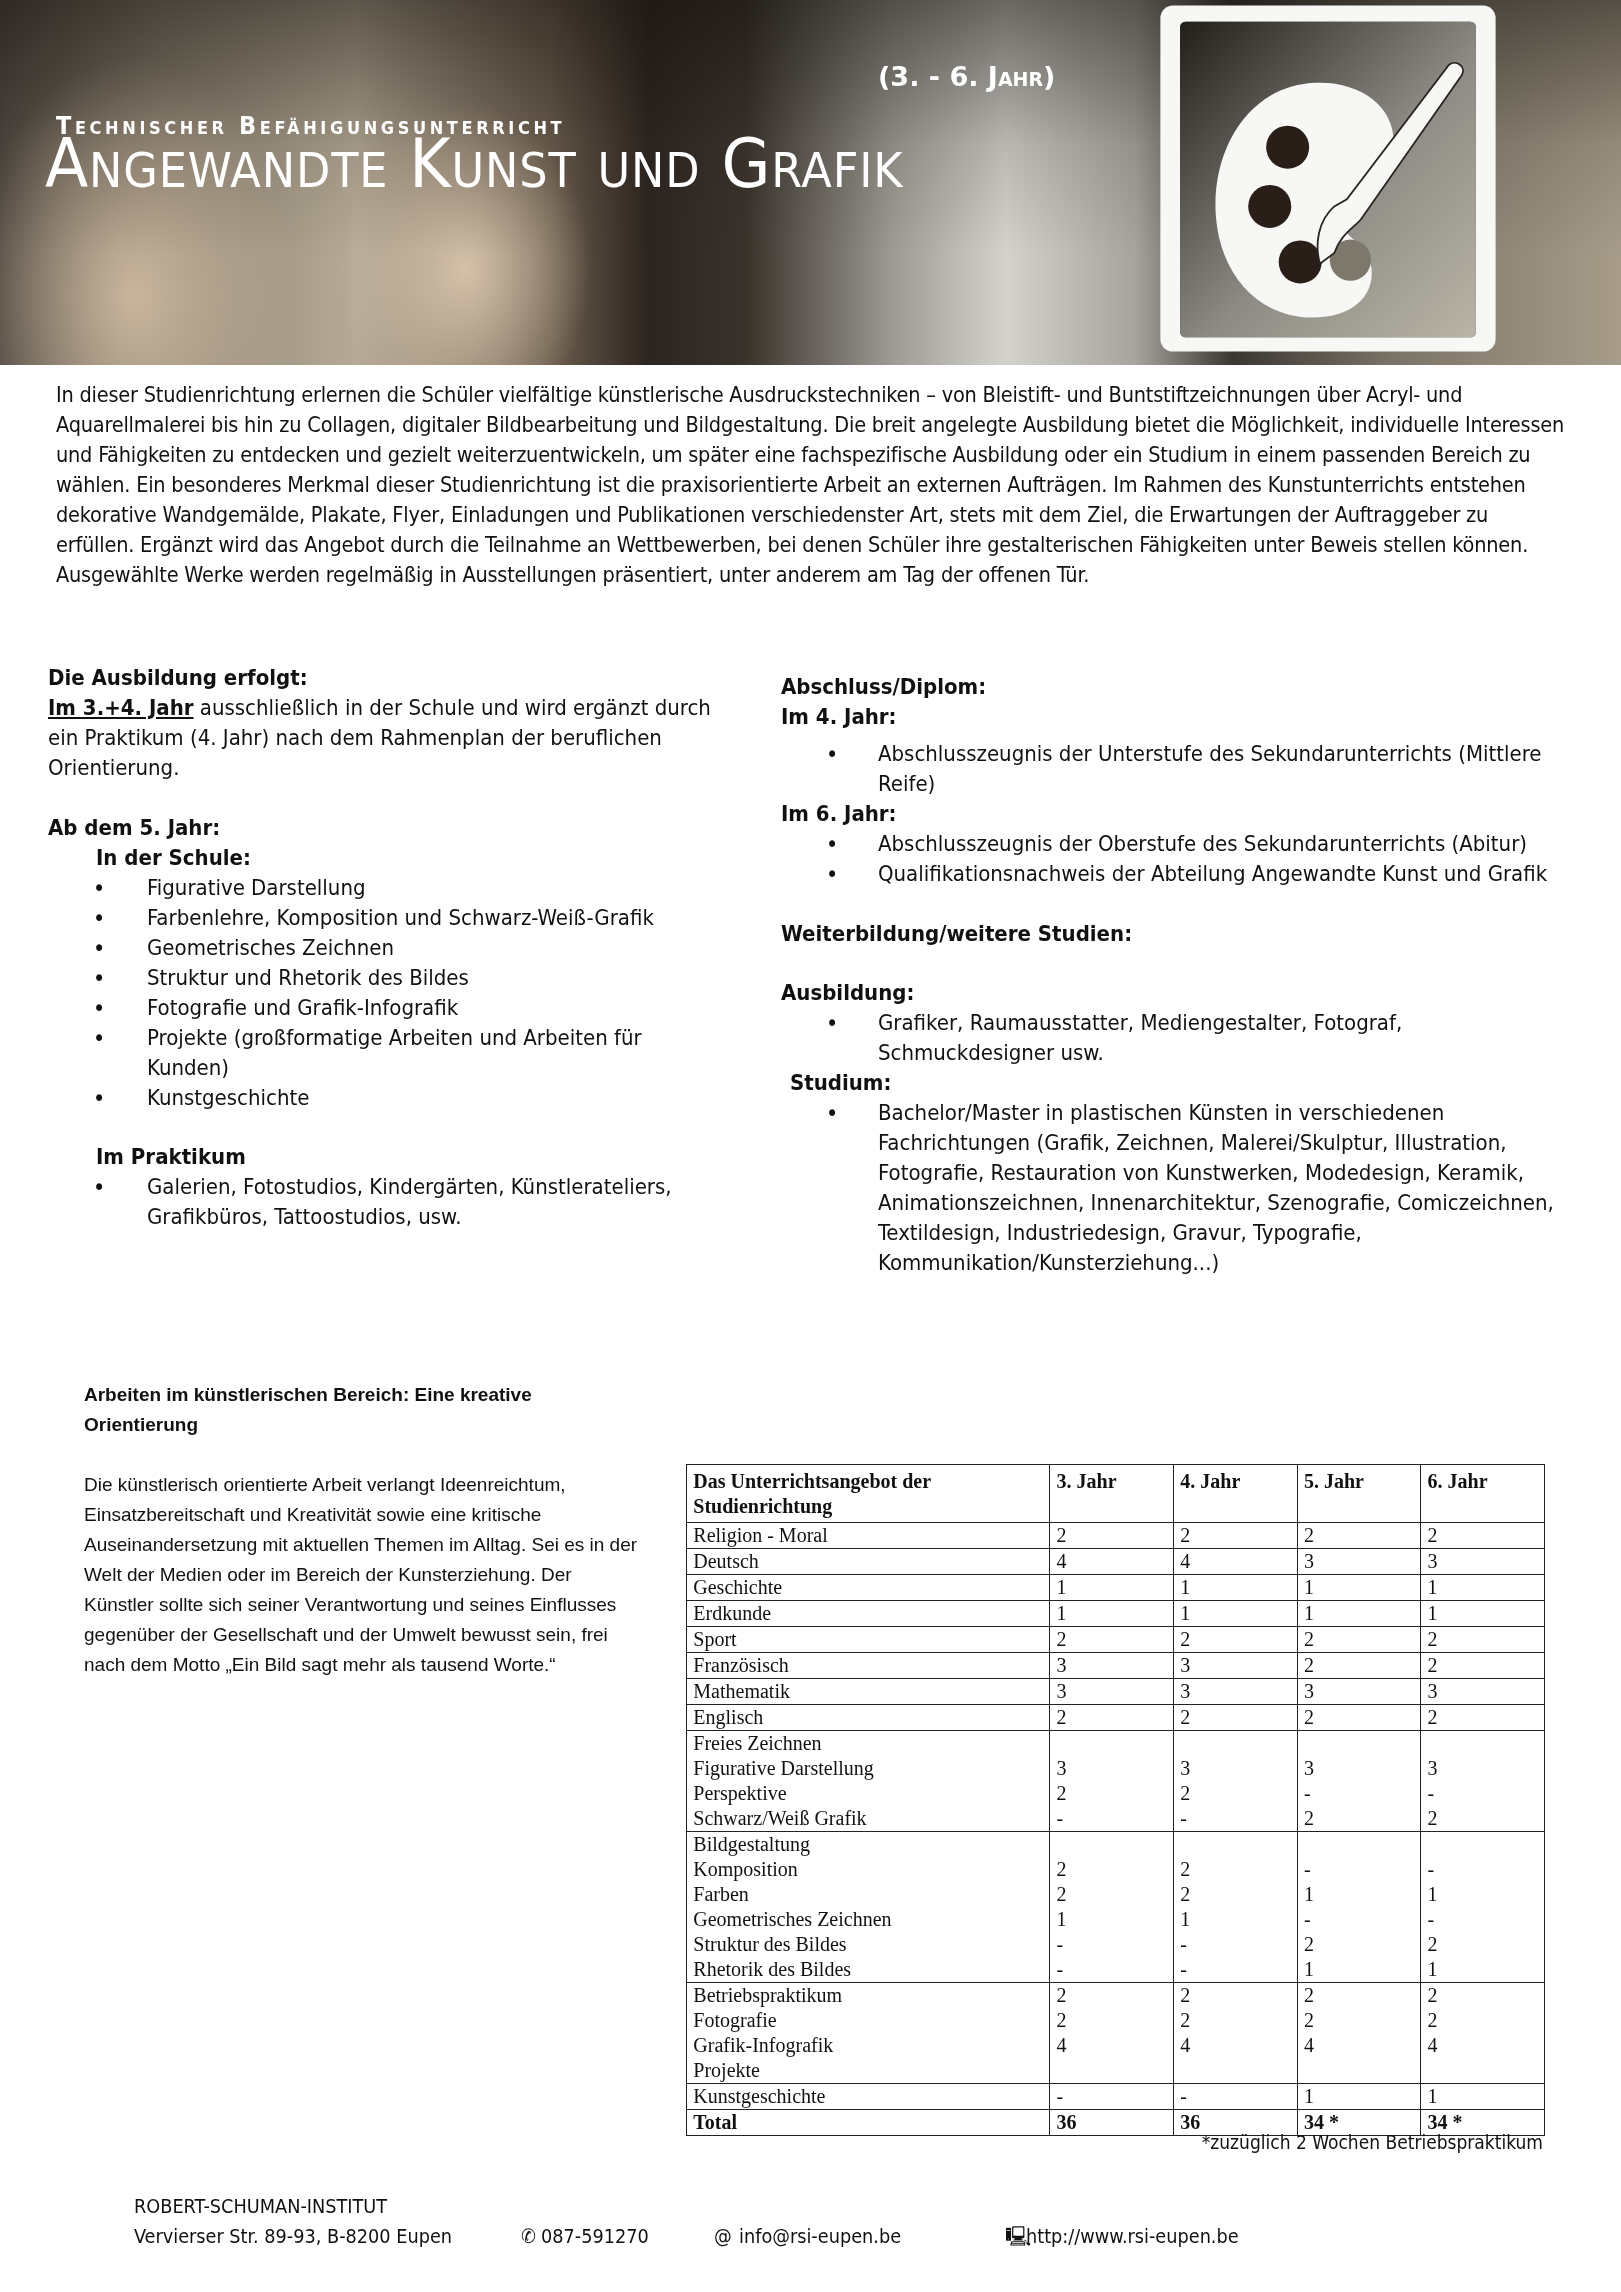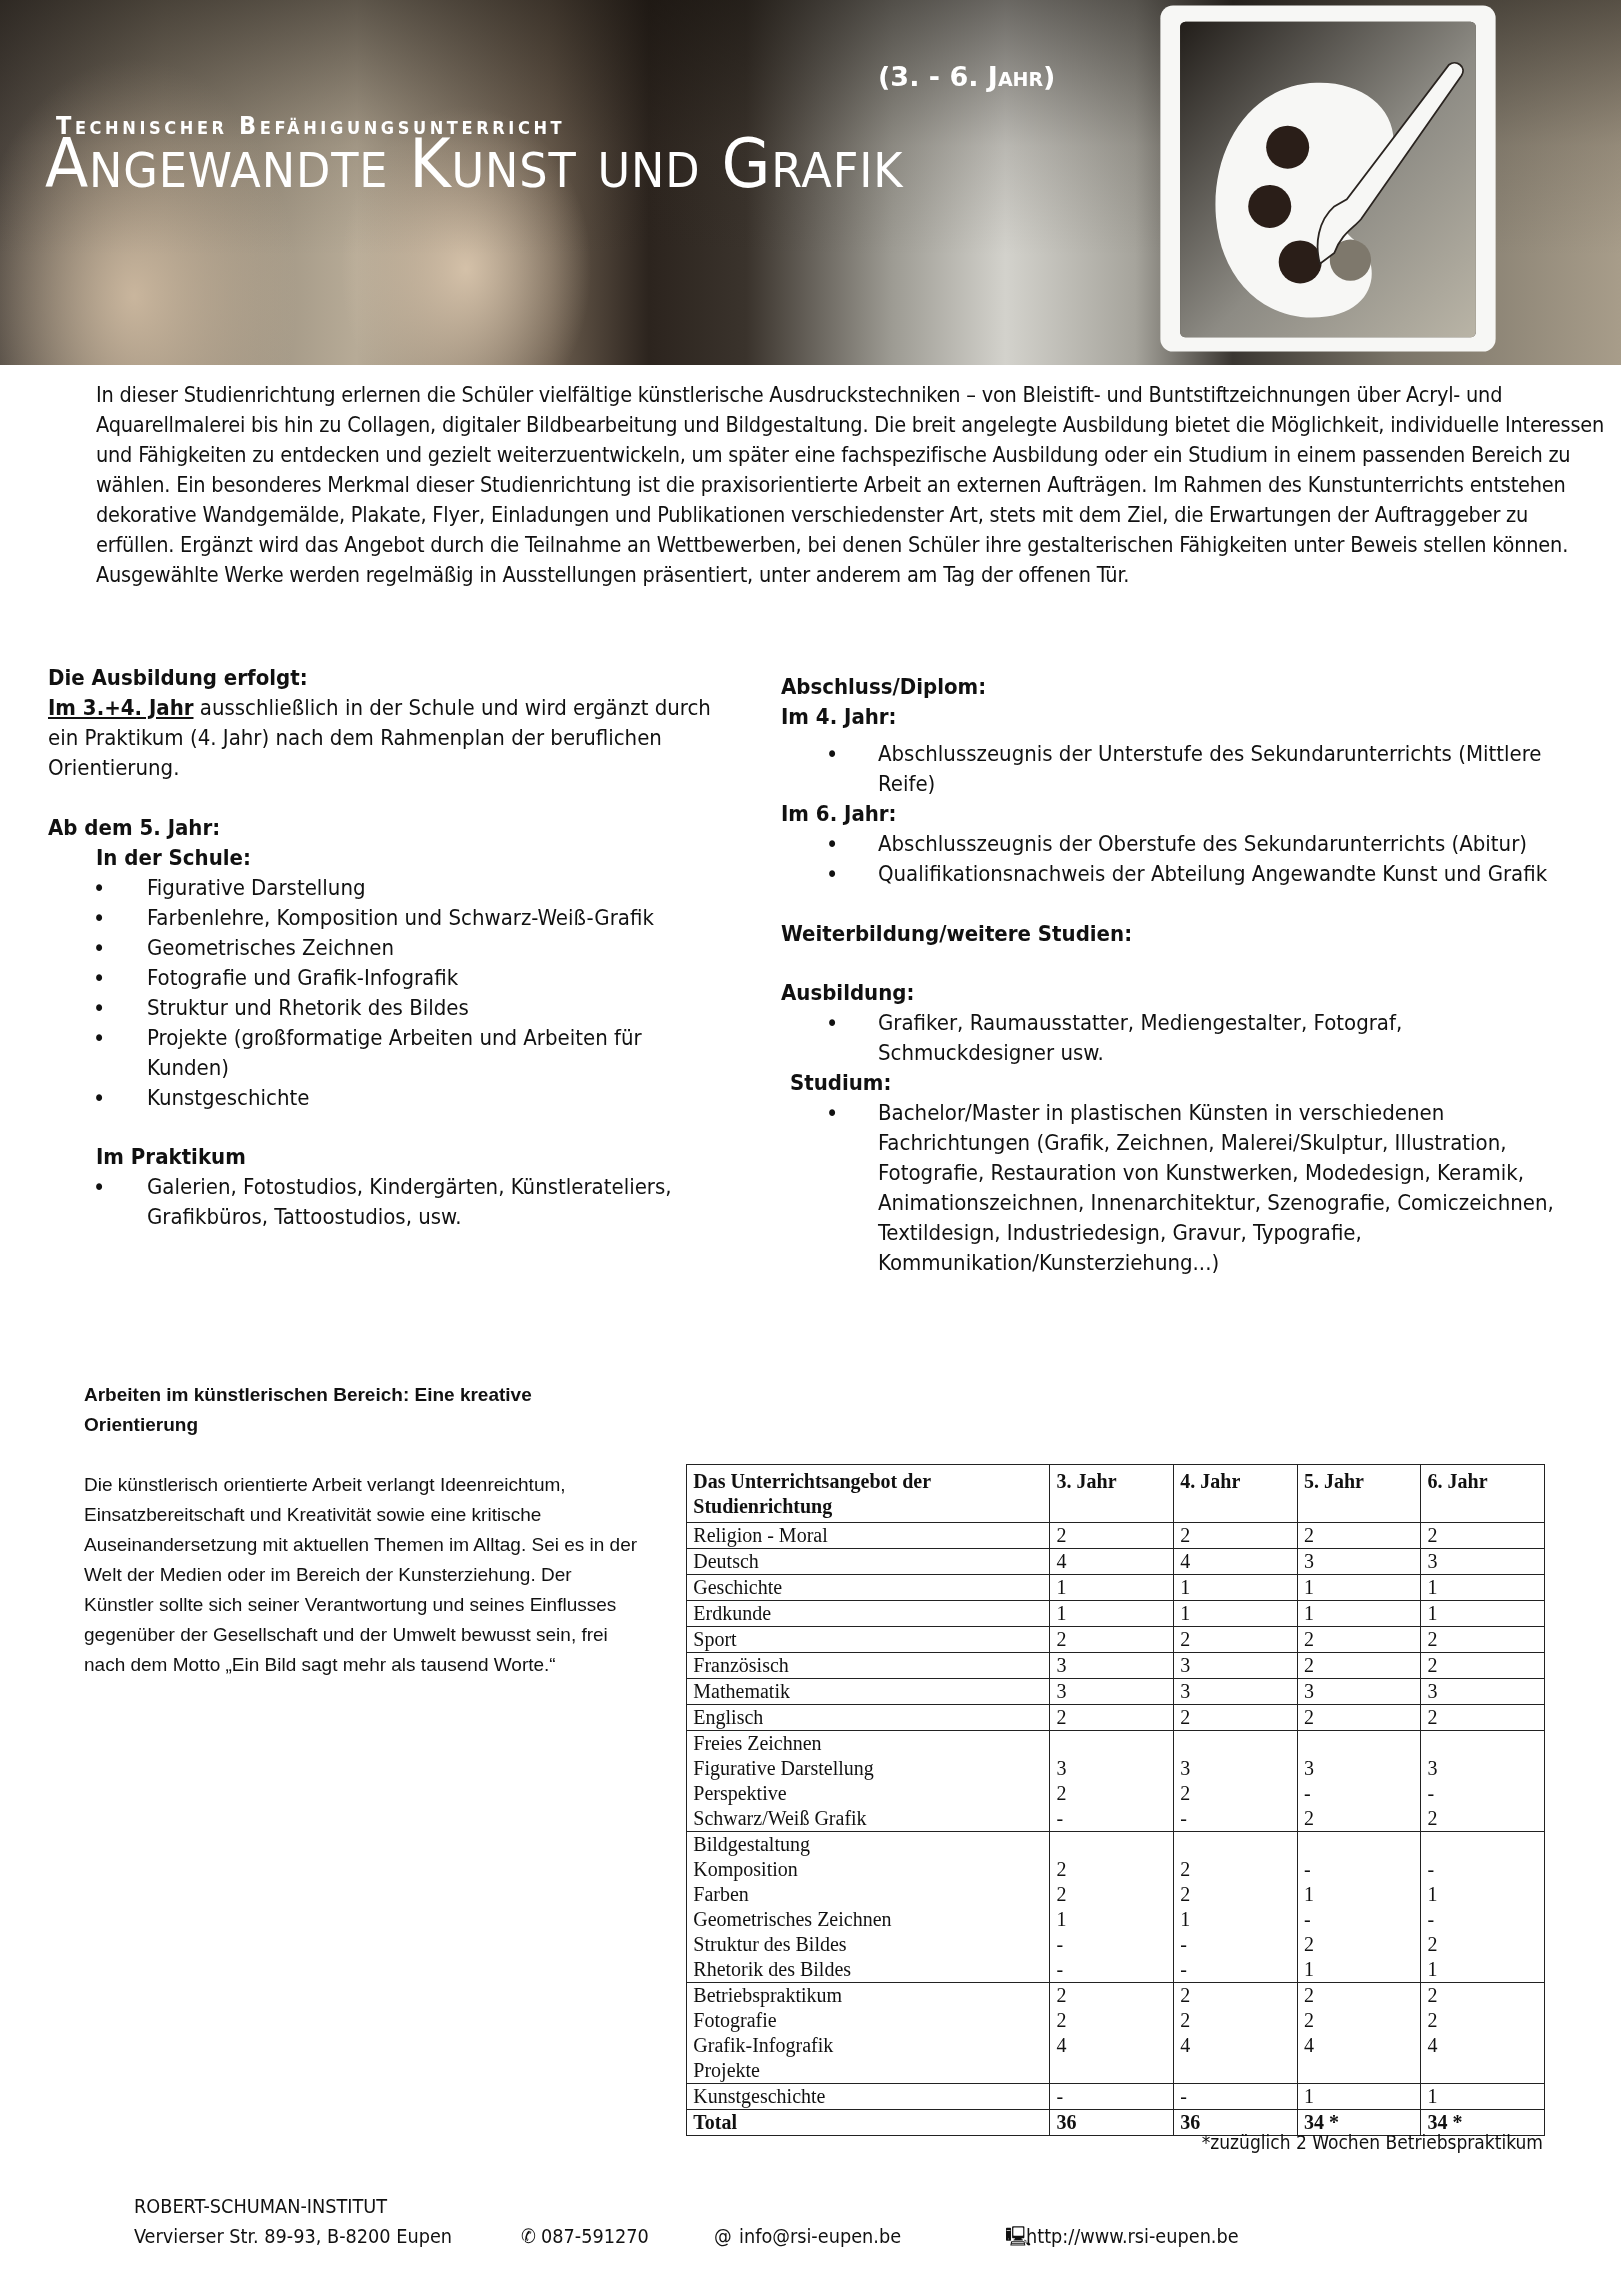--- a/index.html
+++ b/index.html
@@ -13,21 +13,21 @@
       linear-gradient(90deg, #4e4740 0%, #8a8070 10%, #b7ab97 22%, #6b5d4e 34%, #2c241e 40%, #3a332c 46%, #9d9b93 55%, #d3d2cc 62%, #a6a49c 70%, #3a3631 76%, #7a7468 86%, #a89d8a 100%);
   }
   .banner::after { content:""; position:absolute; inset:0;
     background: linear-gradient(180deg, rgba(20,16,12,0.55) 0%, rgba(40,34,28,0.15) 40%, rgba(0,0,0,0) 70%); }
   .banner-sub { position:absolute; left:56px; top:64px; z-index:2; color:#fff; font-family:"DejaVu Sans Condensed","DejaVu Sans", sans-serif; font-weight:bold; font-size:25px; letter-spacing:3.6px; font-variant:small-caps; white-space:nowrap;margin-top:47px; }
   .banner-years { position:absolute; left:878px; top:61px; z-index:2; color:#fff; font-weight:bold; font-size:27px; font-variant:small-caps; font-family:"DejaVu Sans", sans-serif; white-space:nowrap; }
   .banner-title { position:absolute; left:45px; top:124px; z-index:2; color:#fff; font-family:"DejaVu Sans", sans-serif; font-size:68px; font-variant:small-caps; letter-spacing:0.9px; white-space:nowrap; transform:scaleX(0.93); transform-origin:left; }
   .icon-frame { position:absolute; left:1155px; top:1.8px; width:349px; width:346px; height:355px; z-index:2; }
 
   
-  .intro { position:absolute; left:56px; top:380px; width:1514px; font-size:21.5px; line-height:30px; font-family:"DejaVu Sans Condensed","DejaVu Sans", sans-serif; letter-spacing:-0.2px;margin-left:40px; }
+  .intro { position:absolute; left:56px; top:380px; width:1514px; font-size:21.5px; line-height:30px; font-family:"DejaVu Sans Condensed","DejaVu Sans", sans-serif; letter-spacing:-0.2px; }
 
   .col { position:absolute; font-family:"DejaVu Sans Condensed","DejaVu Sans", sans-serif; font-size:22px; line-height:30px; }
   .left-col { left:48px; top:663px; width:681px; }
   .right-col { left:781px; top:672px; width:788px; }
   .h { font-weight:bold; }
   .u { text-decoration:underline; font-weight:bold; }
   .indent { padding-left:48px; }
   ul.bul { list-style:none; margin:0; padding:0; }
   ul.bul li { position:relative; padding-left:99px; }
   ul.bul li::before { content:"•"; position:absolute; left:45px; top:0; font-size:23px; }
@@ -82,22 +82,22 @@
 <div class="col left-col">
   <div class="h">Die Ausbildung erfolgt:</div>
   <div><span class="u">Im 3.+4. Jahr</span><span> ausschließlich in der Schule und wird ergänzt durch ein Praktikum (4. Jahr) nach dem Rahmenplan der beruflichen Orientierung.</span></div>
   <div class="gap"></div>
   <div class="h">Ab dem 5. Jahr:</div>
   <div class="h indent">In der Schule:</div>
   <ul class="bul">
     <li>Figurative Darstellung</li>
     <li>Farbenlehre, Komposition und Schwarz-Weiß-Grafik</li>
     <li>Geometrisches Zeichnen</li>
+    <li>Struktur und Rhetorik des Bildes</li>
     <li>Fotografie und Grafik-Infografik</li>
-    <li>Struktur und Rhetorik des Bildes</li>
     <li>Projekte (großformatige Arbeiten und Arbeiten für Kunden)</li>
     <li>Kunstgeschichte</li>
   </ul>
   <div class="gap"></div>
   <div class="h indent">Im Praktikum</div>
   <ul class="bul">
     <li>Galerien, Fotostudios, Kindergärten, Künstlerateliers, Grafikbüros, Tattoostudios, usw.</li>
   </ul>
 </div>
 

